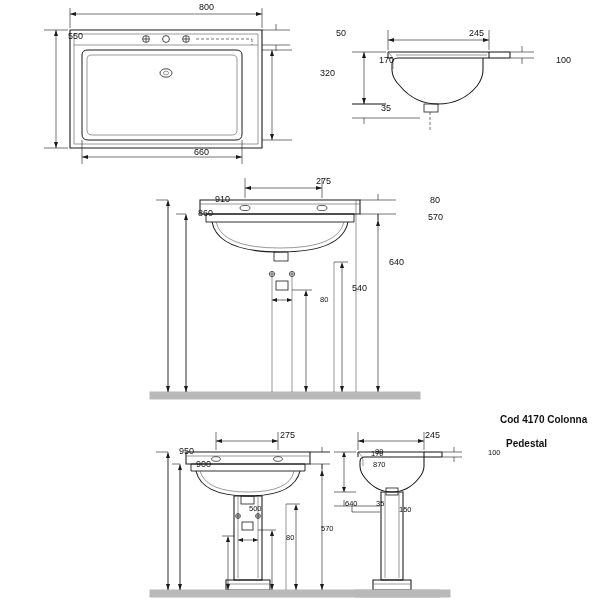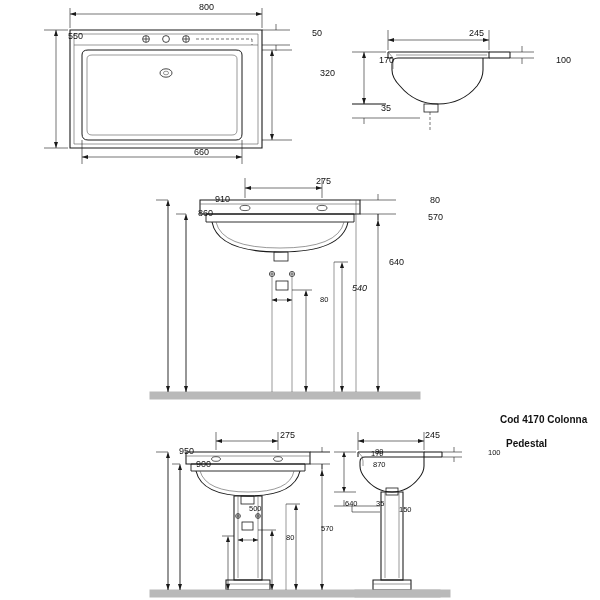--- a/index.html
+++ b/index.html
@@ -330,36 +330,36 @@
         <line x1="442" y1="457" x2="462" y2="457"></line>
         <line x1="454" y1="447" x2="454" y2="452"></line>
         <line x1="454" y1="457" x2="454" y2="462"></line>
       </g>
 
     </g>
   </svg>
 
   <div class="lbl" style="left:155px; top:3px;">800</div>
   <div class="lbl" style="left:24px;  top:32px;">550</div>
-  <div class="lbl" style="left:268px; top:29px;">50</div>
+  <div class="lbl" style="left:292px; top:29px;">50</div>
   <div class="lbl" style="left:276px; top:69px;">320</div>
   <div class="lbl" style="left:150px; top:148px;">660</div>
 
   <div class="lbl" style="left:425px; top:29px;">245</div>
   <div class="lbl" style="left:335px; top:56px;">170</div>
   <div class="lbl" style="left:512px; top:56px;">100</div>
   <div class="lbl" style="left:337px; top:104px;">35</div>
 
   <div class="lbl" style="left:272px; top:177px;">275</div>
   <div class="lbl" style="left:135px; top:195px;margin-left:36px;">910</div>
   <div class="lbl" style="left:154px; top:209px;">860</div>
   <div class="lbl" style="left:386px; top:196px;">80</div>
   <div class="lbl" style="left:384px; top:213px;">570</div>
   <div class="lbl" style="left:345px; top:258px;">640</div>
-  <div class="lbl" style="left:308px; top:284px;font-style:italic;">540</div>
+  <div class="lbl" style="left:308px; top:284px;">540</div>
   <div class="lbl sm" style="left:276px; top:296px;">80</div>
 
   <div class="lbl" style="left:236px; top:431px;">275</div>
   <div class="lbl" style="left:135px; top:447px;">950</div>
   <div class="lbl" style="left:152px; top:460px;">900</div>
   <div class="lbl sm" style="left:331px; top:448px;">80</div>
   <div class="lbl sm" style="left:329px; top:461px;">870</div>
   <div class="lbl sm" style="left:301px; top:500px;">640</div>
   <div class="lbl sm" style="left:277px; top:525px;">570</div>
   <div class="lbl sm" style="left:205px; top:505px;">500</div>

